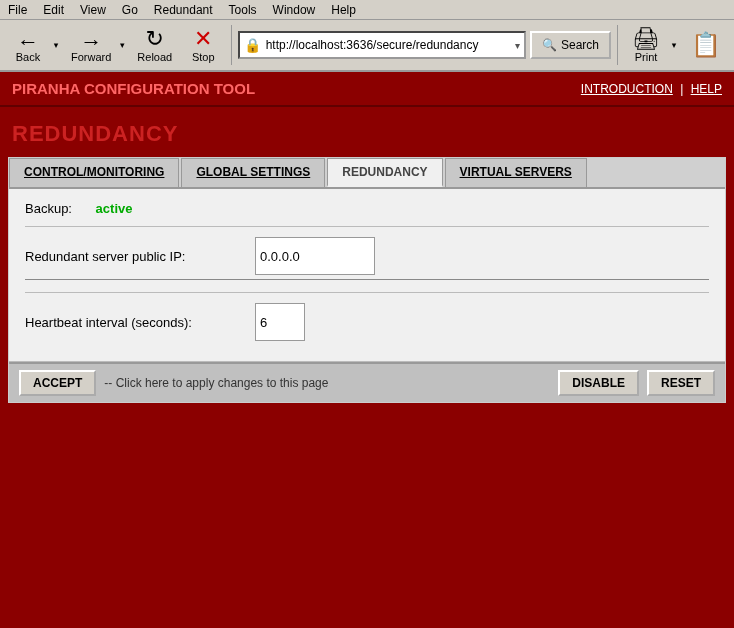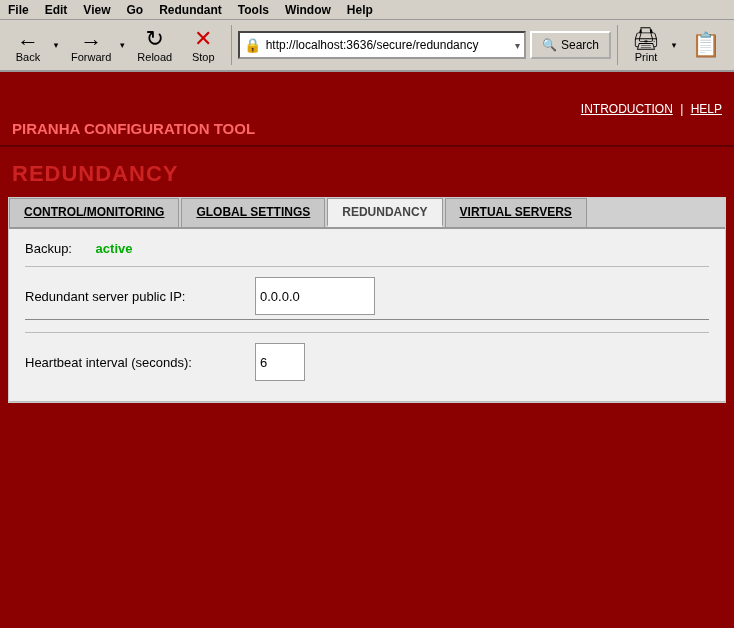--- a/index.html
+++ b/index.html
@@ -21,21 +21,20 @@
       padding: 2px 4px;
       gap: 8px;
       height: 20px;
     }
     .menu-item {
       font-size: 12px;
       cursor: pointer;
       padding: 0 4px;
       color: #000;
       text-decoration: none;
-      font-weight: bold;
     }
 
     
     .toolbar {
       background: #d4d0c8;
       border-bottom: 2px solid #999;
       display: flex;
       align-items: center;
       padding: 3px 6px;
       gap: 4px;
@@ -129,21 +128,20 @@
       display: flex;
       align-items: center;
       justify-content: space-between;
       padding: 8px 12px;
       border-bottom: 2px solid #600000;
     }
     .piranha-title {
       font-size: 15px;
       font-weight: bold;
       color: #fff;
-      margin-top: 40px;
     }
     .piranha-title span { color: #ff6666; }
     .piranha-links {
       font-size: 12px;
       color: #fff;
     }
     .piranha-links a {
       color: #fff;
       text-decoration: underline;
       cursor: pointer;
@@ -402,15 +400,21 @@
         <span class="form-label">Heartbeat interval (seconds):</span>
         <input class="form-input form-input-medium" type="text" value="6" style="">
       </div>
 
 
 
     </div>
 
     <hr class="divider" style="margin: 0;">
 
+    <div class="action-bar">
+      <button class="btn-accept">ACCEPT</button>
+      <span class="action-hint">-- Click here to apply changes to this page</span>
+      <button class="btn-action">DISABLE</button>
+      <button class="btn-action">RESET</button>
+    </div>
 
   </div>
 </div>
 
 </body></html>

